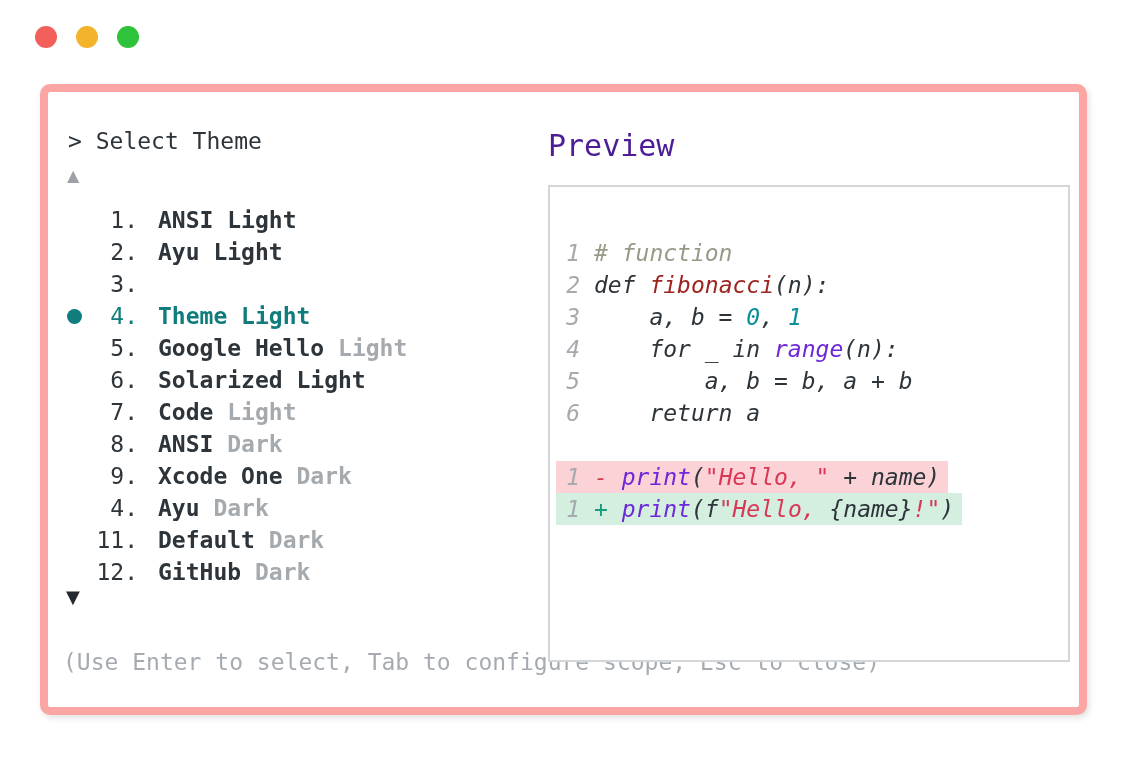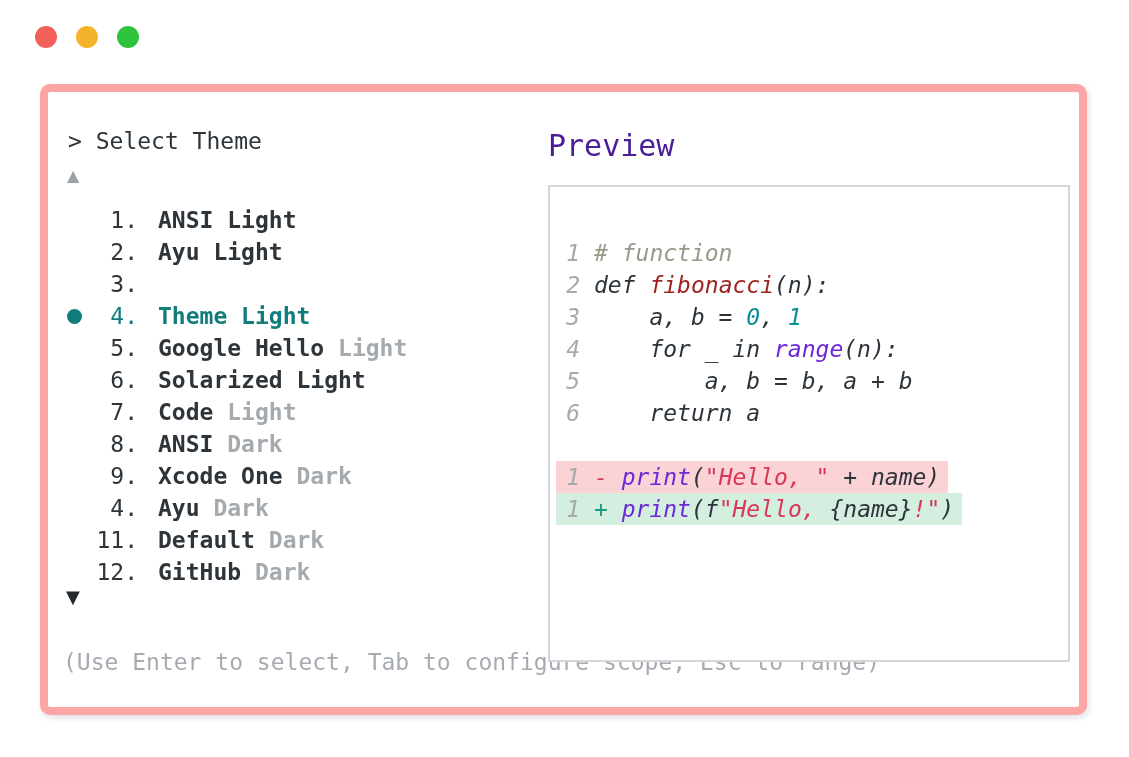--- a/index.html
+++ b/index.html
@@ -126,21 +126,21 @@
       </div>
       <div class="row">
         <span class="marker"></span>
         <span class="num">12.</span>
         <span class="label"><span>GitHub</span> <span class="variant dim">Dark</span></span>
       </div>
     </div>
 
   <div class="down-arrow">▼</div>
 
-  <div class="help">(Use Enter to select, Tab to configure scope, Esc to range)</div>
+  <div class="help">(Use Enter to select, Tab to configure scope, Esc to close)</div>
 
   <div class="preview-title">Preview</div>
 
   <div class="preview-box">
     <div class="code"><div class="codeline"><span class="linewrap"><span class="ln">1</span><span class="tk-comment"># function</span></span></div><div class="codeline"><span class="linewrap"><span class="ln">2</span><span class="tk-default">def </span><span class="tk-function">fibonacci</span><span class="tk-default">(n):</span></span></div><div class="codeline"><span class="linewrap"><span class="ln">3</span><span class="tk-default">    a, b = </span><span class="tk-number">0</span><span class="tk-default">, </span><span class="tk-number">1</span></span></div><div class="codeline"><span class="linewrap"><span class="ln">4</span><span class="tk-default">    for _ in </span><span class="tk-builtin">range</span><span class="tk-default">(n):</span></span></div><div class="codeline"><span class="linewrap"><span class="ln">5</span><span class="tk-default">        a, b = b, a + b</span></span></div><div class="codeline"><span class="linewrap"><span class="ln">6</span><span class="tk-default">    return a</span></span></div><div class="codeline"><span class="linewrap"></span></div><div class="codeline"><span class="linewrap bg-removed"><span class="ln">1</span><span class="tk-minus">- </span><span class="tk-builtin">print</span><span class="tk-default">(</span><span class="tk-string">"Hello, "</span><span class="tk-default"> + name)</span></span></div><div class="codeline"><span class="linewrap bg-added"><span class="ln">1</span><span class="tk-plus">+ </span><span class="tk-builtin">print</span><span class="tk-default">(f</span><span class="tk-string">"Hello, </span><span class="tk-default">{name}</span><span class="tk-string">!"</span><span class="tk-default">)</span></span></div></div>
   </div>
 
 </div>
 
 </body></html>

